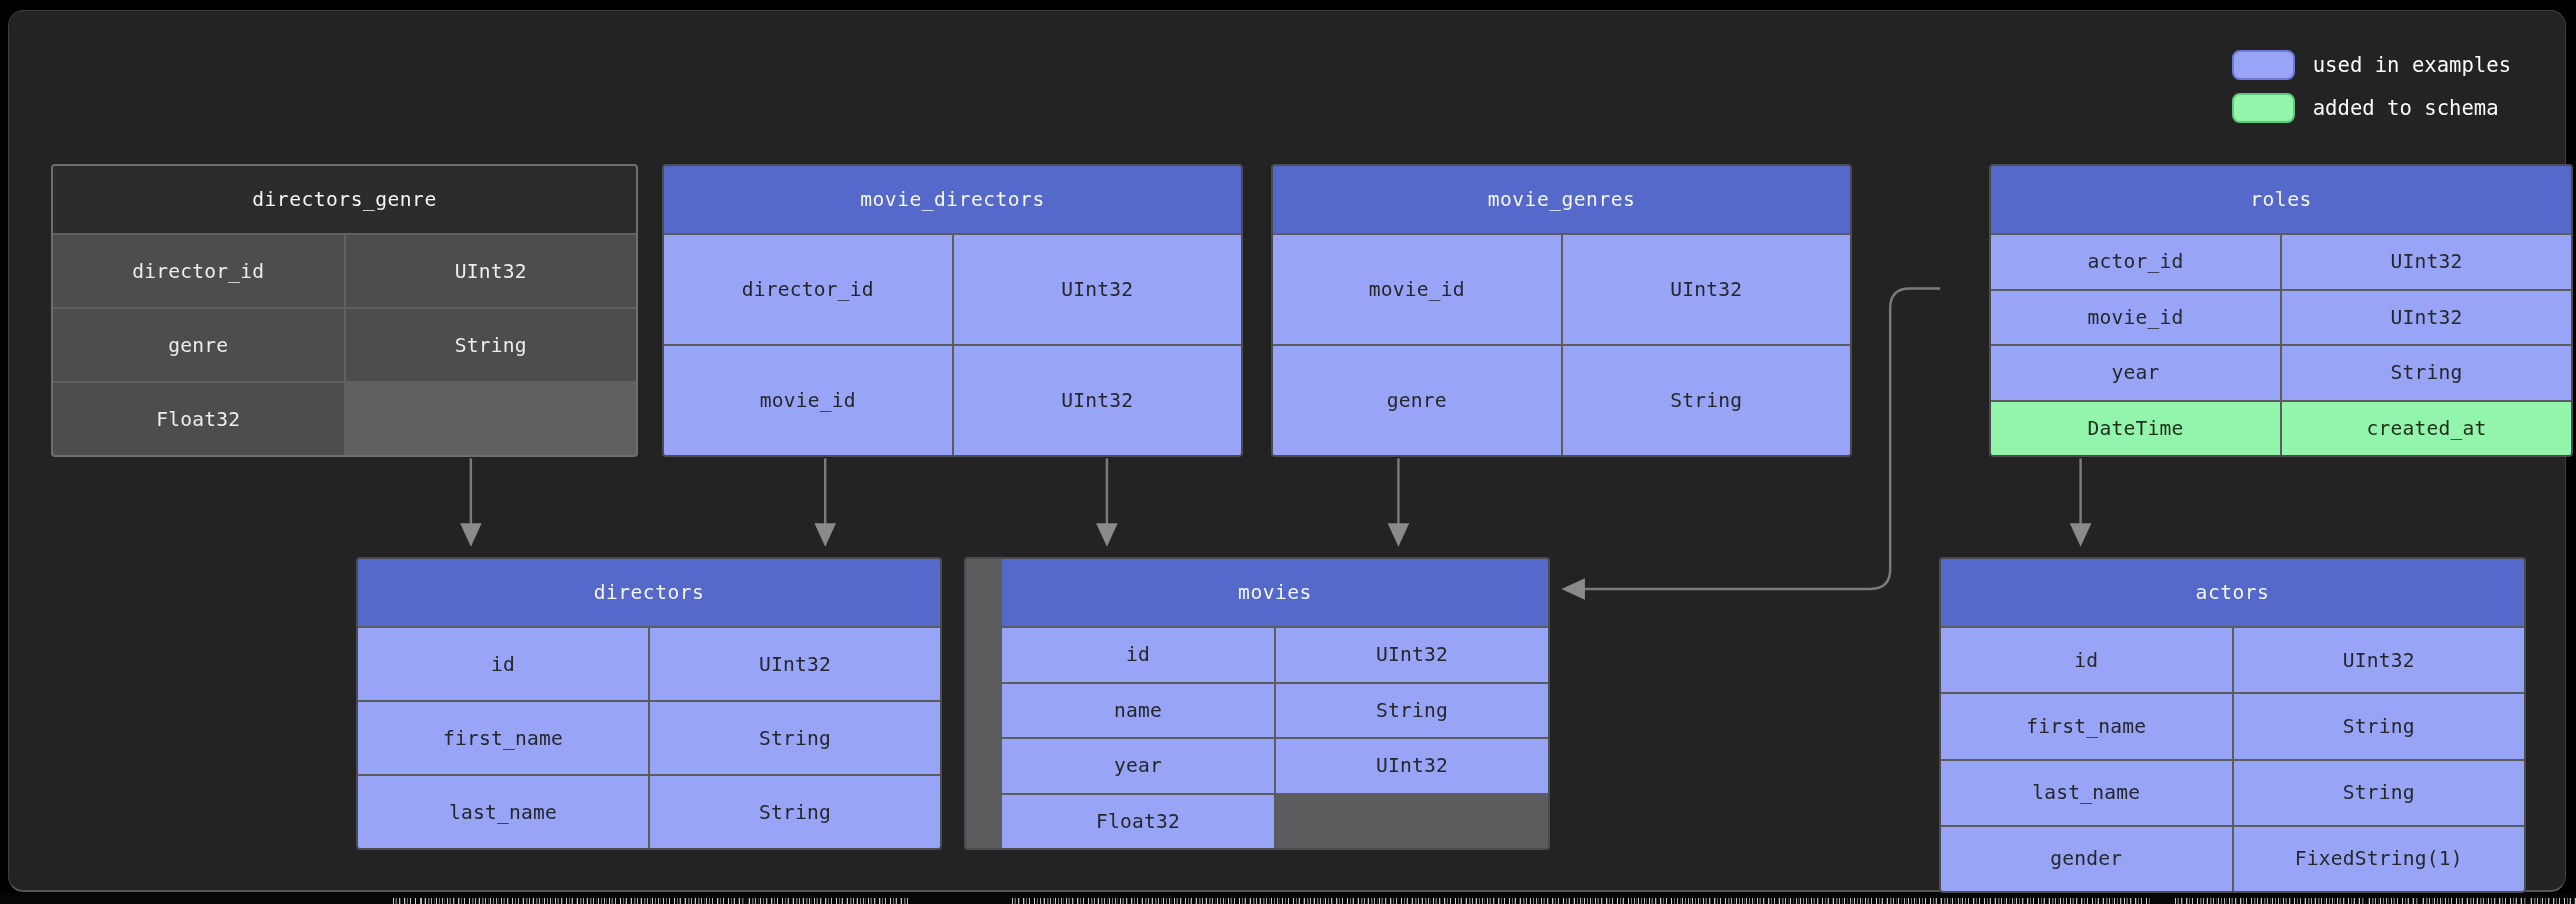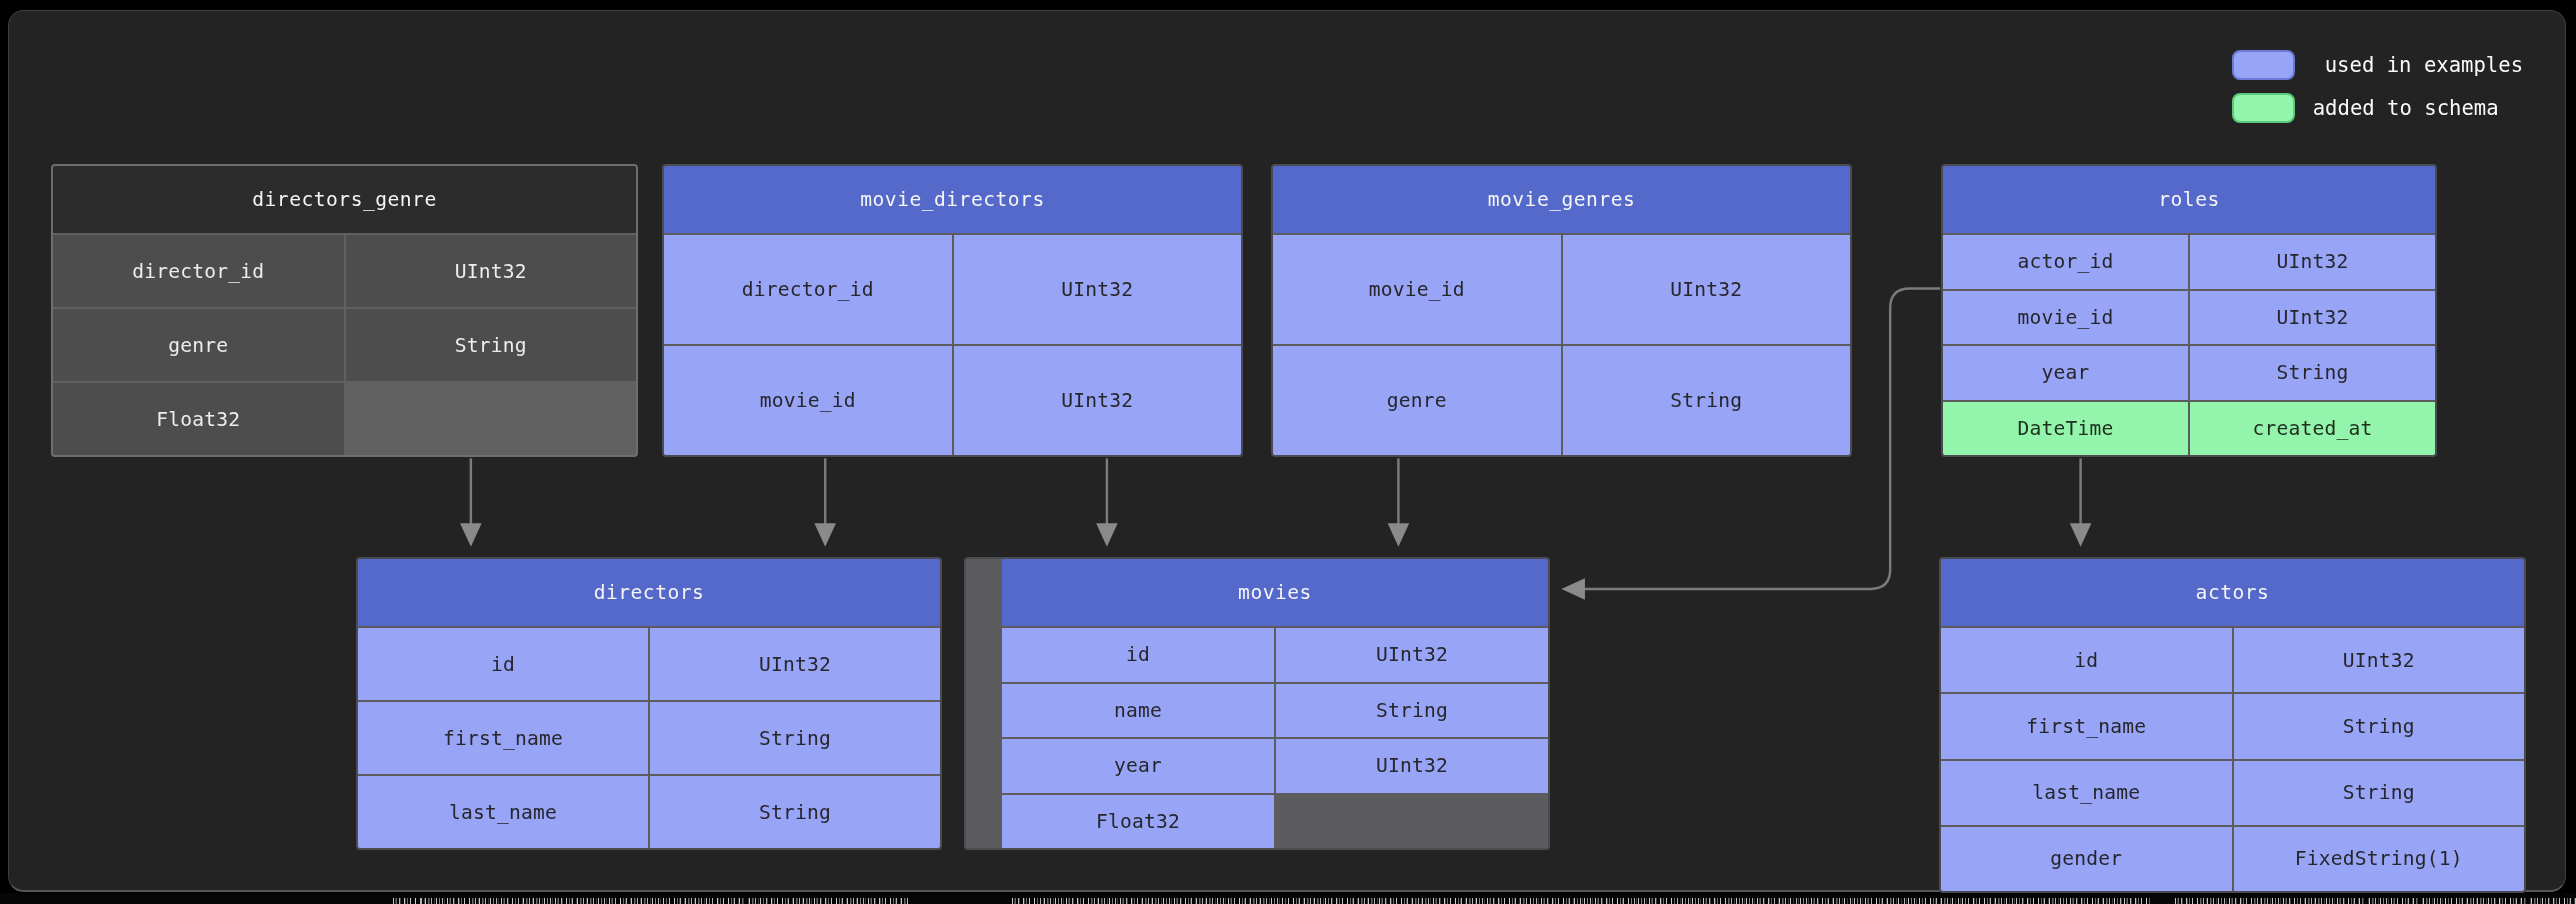--- a/index.html
+++ b/index.html
@@ -87,21 +87,21 @@
       <line class="edge-line" x1="2119" y1="467" x2="2119" y2="534"></line>
       <polygon class="edge-head" points="2119,557 2108,533 2130,533"></polygon>
     </g>
 
     <g>
       <path class="edge-line" d="M 1976 294 L 1945 294 Q 1925 294 1925 314 L 1925 580 Q 1925 600 1905 600 L 1600 600"></path>
       <polygon class="edge-head" points="1590,600 1614,589 1614,611"></polygon>
     </g>
   </svg>
 
-  <div class="legend-item" style="left:2232px;top:50px;gap:12px;">
+  <div class="legend-item" style="left:2232px;top:50px;">
     <span class="swatch blue-swatch"></span>
     <span class="legend-label">used in examples</span>
   </div>
   <div class="legend-item" style="left:2232px;top:93px;">
     <span class="swatch green-swatch"></span>
     <span class="legend-label">added to schema</span>
   </div>
 
   <div class="tbl dark" style="left:51px;top:164px;width:587px;height:293px;">
     <div class="tbl-hdr">directors_genre</div>
@@ -127,21 +127,21 @@
   <div class="tbl blue" style="left:1271px;top:164px;width:581px;height:293px;">
     <div class="tbl-hdr">movie_genres</div>
     <div class="tbl-body">
       <div class="cell">movie_id</div>
       <div class="cell">UInt32</div>
       <div class="cell">genre</div>
       <div class="cell">String</div>
     </div>
   </div>
 
-  <div class="tbl blue" style="left:1941px;top:164px;width:496px;height:293px;">
+  <div class="tbl blue" style="left:1989px;top:164px;width:584px;height:293px;">
     <div class="tbl-hdr">roles</div>
     <div class="tbl-body">
       <div class="cell">actor_id</div>
       <div class="cell">UInt32</div>
       <div class="cell">movie_id</div>
       <div class="cell">UInt32</div>
       <div class="cell">year</div>
       <div class="cell">String</div>
       <div class="cell added">DateTime</div>
       <div class="cell added">created_at</div>

